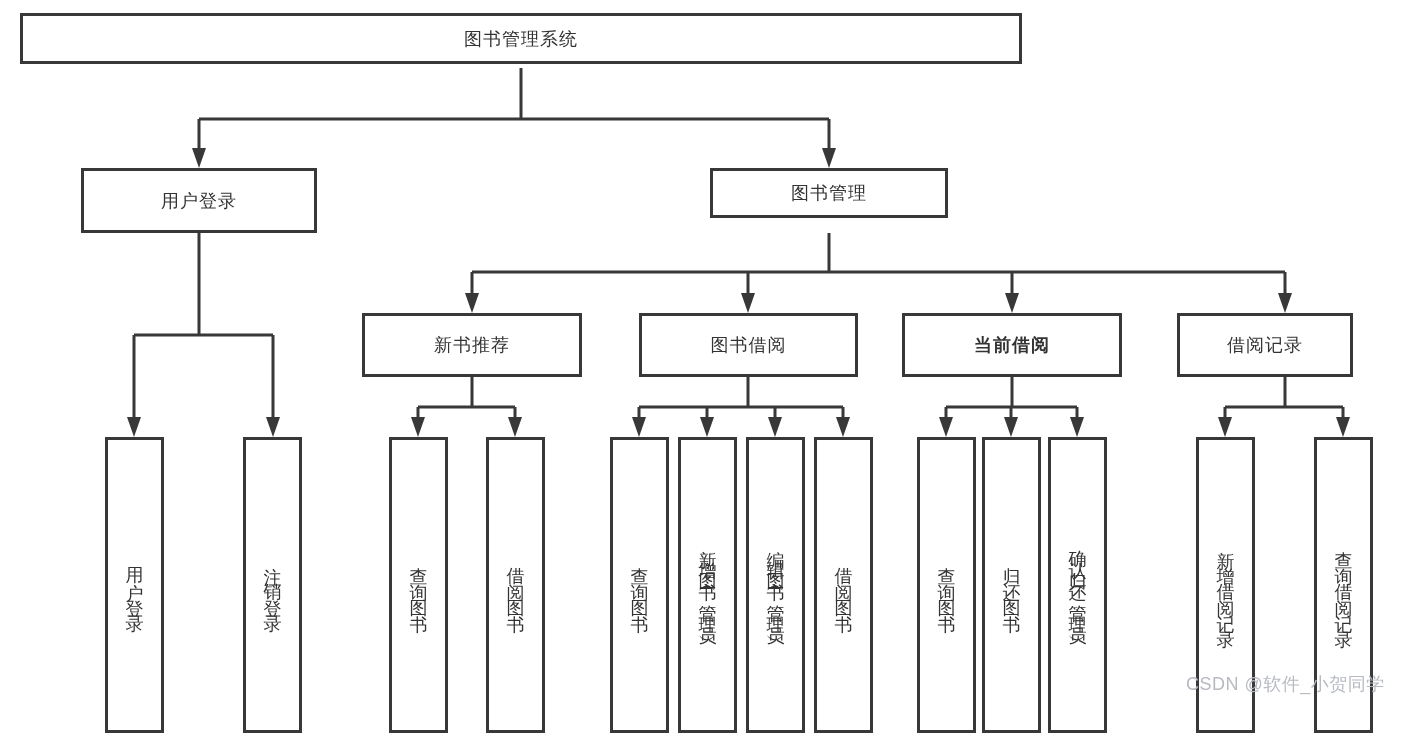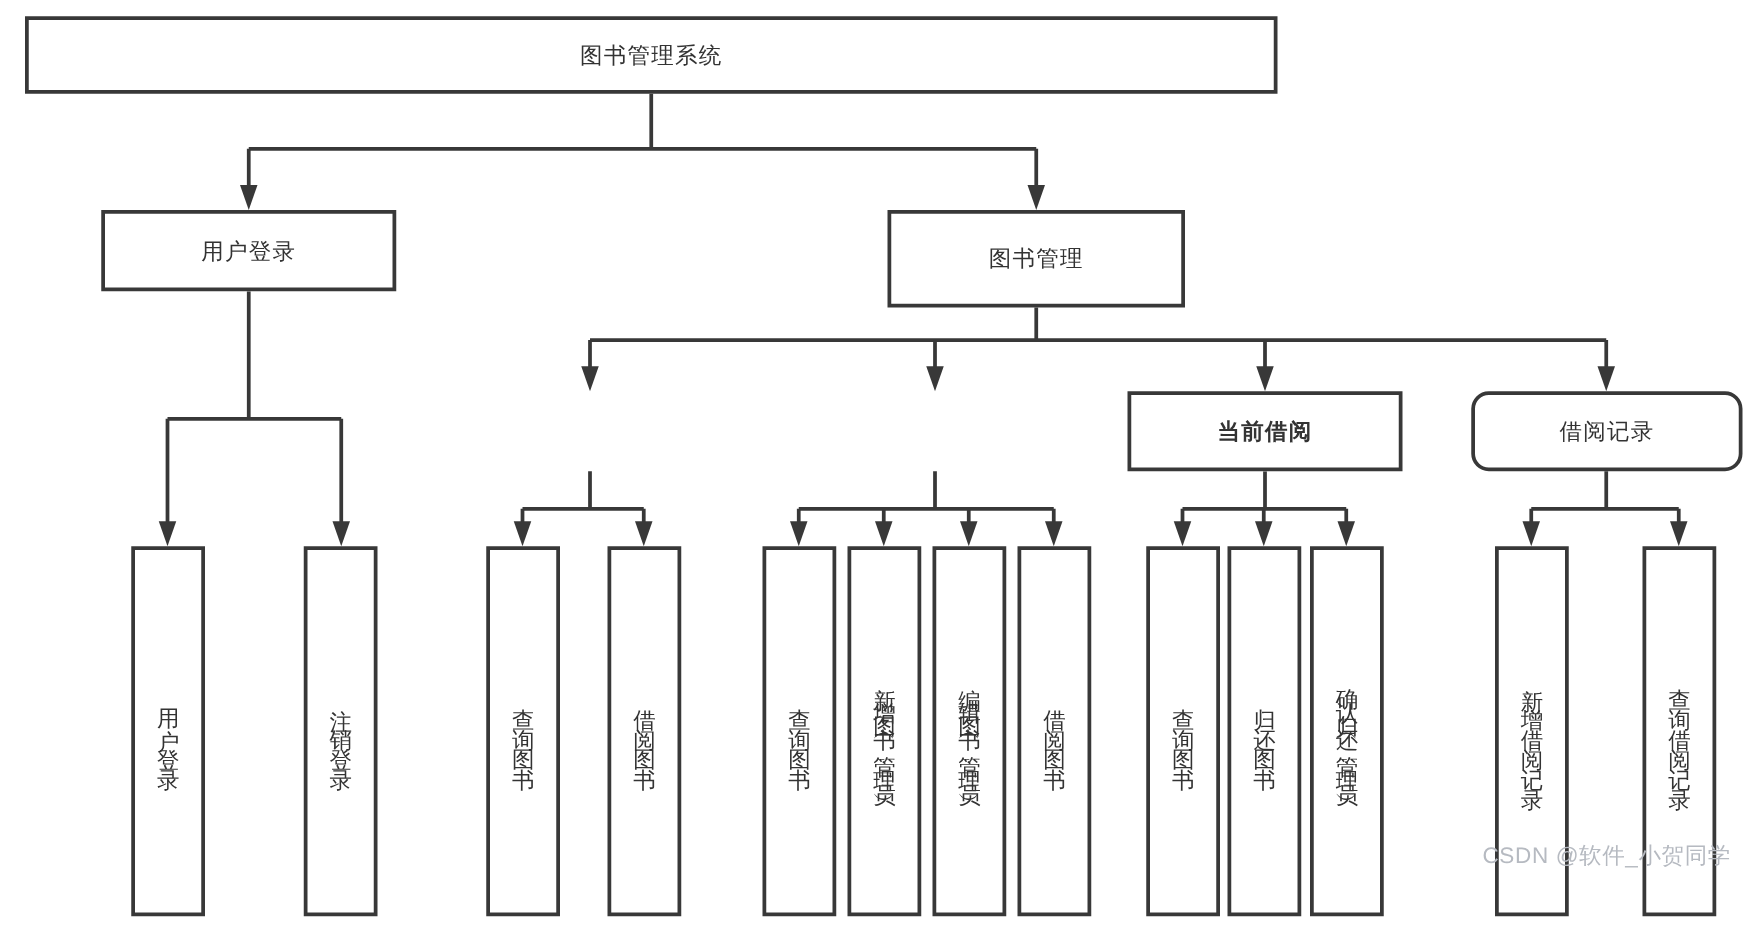--- a/index.html
+++ b/index.html
@@ -47,27 +47,27 @@
   }
   .leaf .lbl {
     writing-mode: vertical-rl;
     text-orientation: mixed;
     white-space: normal;
     letter-spacing: 16px;
     line-height: 1;
   }
   .leaf .lbl.long { letter-spacing: 11px; }
   
-  .n-root { left: 20px;  top: 13px;  width: 1002px; height: 62px; }
+  .n-root { left: 20px;  top: 13px;  width: 1002px; height: 51px; }
   .n-l2a  { left: 81px;  top: 168px; width: 236px;  height: 65px; }
-  .n-l2b  { left: 710px; top: 168px; width: 238px;  height: 78px; }
+  .n-l2b  { left: 710px; top: 168px; width: 238px;  height: 50px; }
   .n-l3a  { left: 362px; top: 313px; width: 220px;  height: 64px; }
   .n-l3b  { left: 639px; top: 313px; width: 219px;  height: 64px; }
   .n-l3c  { left: 902px; top: 313px; width: 220px;  height: 64px; font-weight: bold; }
-  .n-l3d  { left: 1177px;top: 313px; width: 217px;  height: 64px; border-radius: 14px; }
+  .n-l3d  { left: 1177px;top: 313px; width: 176px;  height: 64px; }
   .leaf   { top: 437px; width: 59px; height: 296px; }
   .lf1  { left: 105px; }
   .lf2  { left: 243px; }
   .lf3  { left: 389px; }
   .lf4  { left: 486px; }
   .lf5  { left: 610px; }
   .lf6  { left: 678px; }
   .lf7  { left: 746px; }
   .lf8  { left: 814px; }
   .lf9  { left: 917px; }
@@ -124,20 +124,26 @@
     <span class="lbl">图书管理系统</span>
   </div>
 
   <div class="node n-l2a">
     <span class="lbl">用户登录</span>
   </div>
   <div class="node n-l2b">
     <span class="lbl">图书管理</span>
   </div>
 
+  <div class="node n-l3a">
+    <span class="lbl">新书推荐</span>
+  </div>
+  <div class="node n-l3b">
+    <span class="lbl">图书借阅</span>
+  </div>
   <div class="node n-l3c">
     <span class="lbl">当前借阅</span>
   </div>
   <div class="node n-l3d">
     <span class="lbl">借阅记录</span>
   </div>
 
   <div class="node leaf lf1">
     <span class="lbl">用户登录</span>
   </div>

